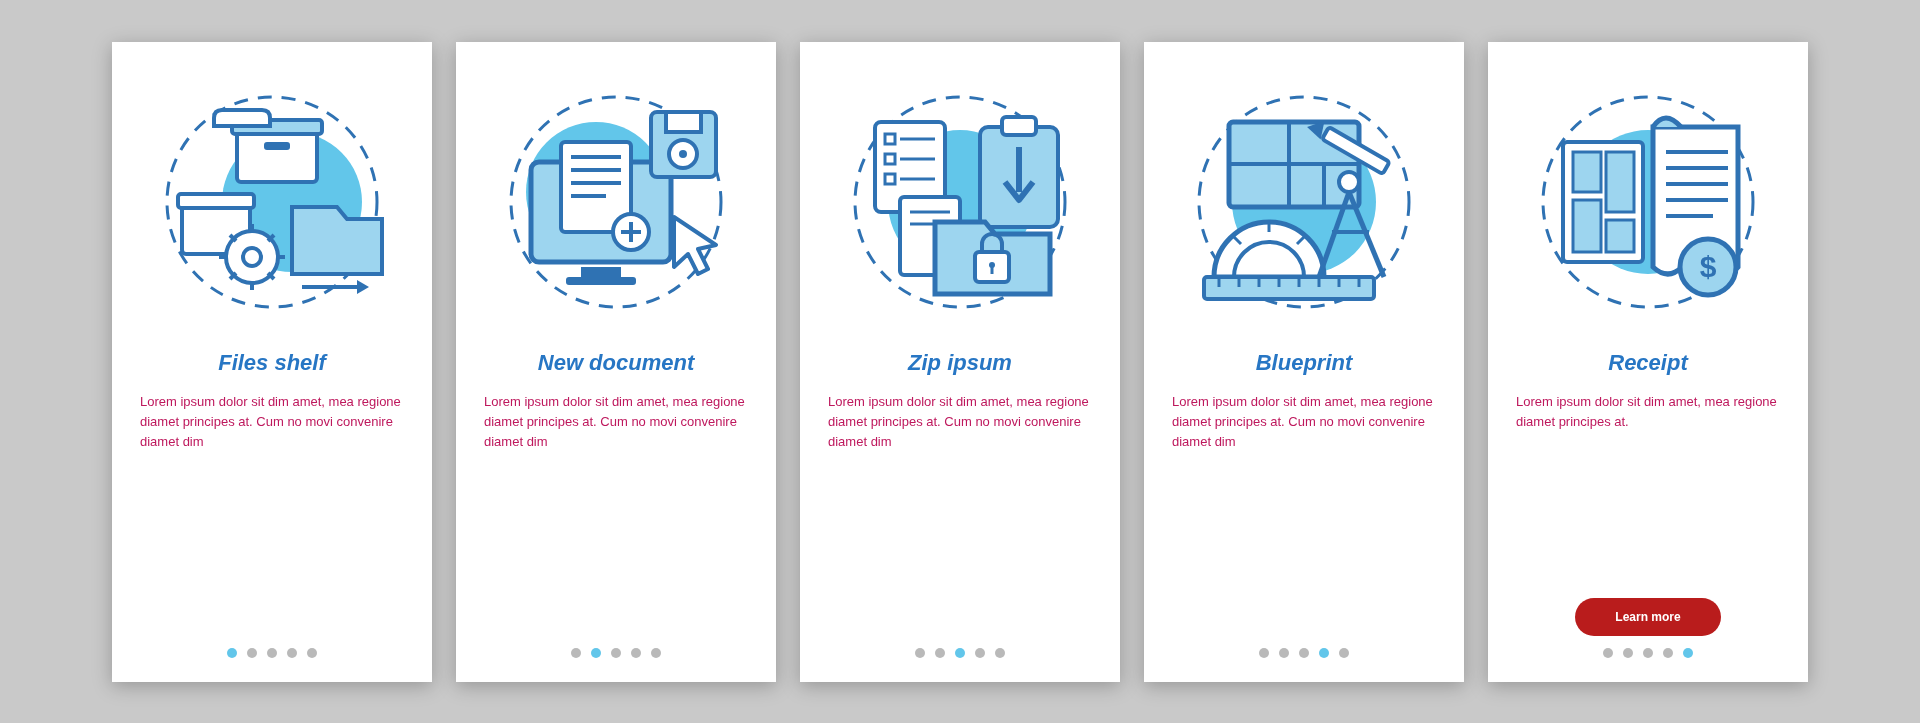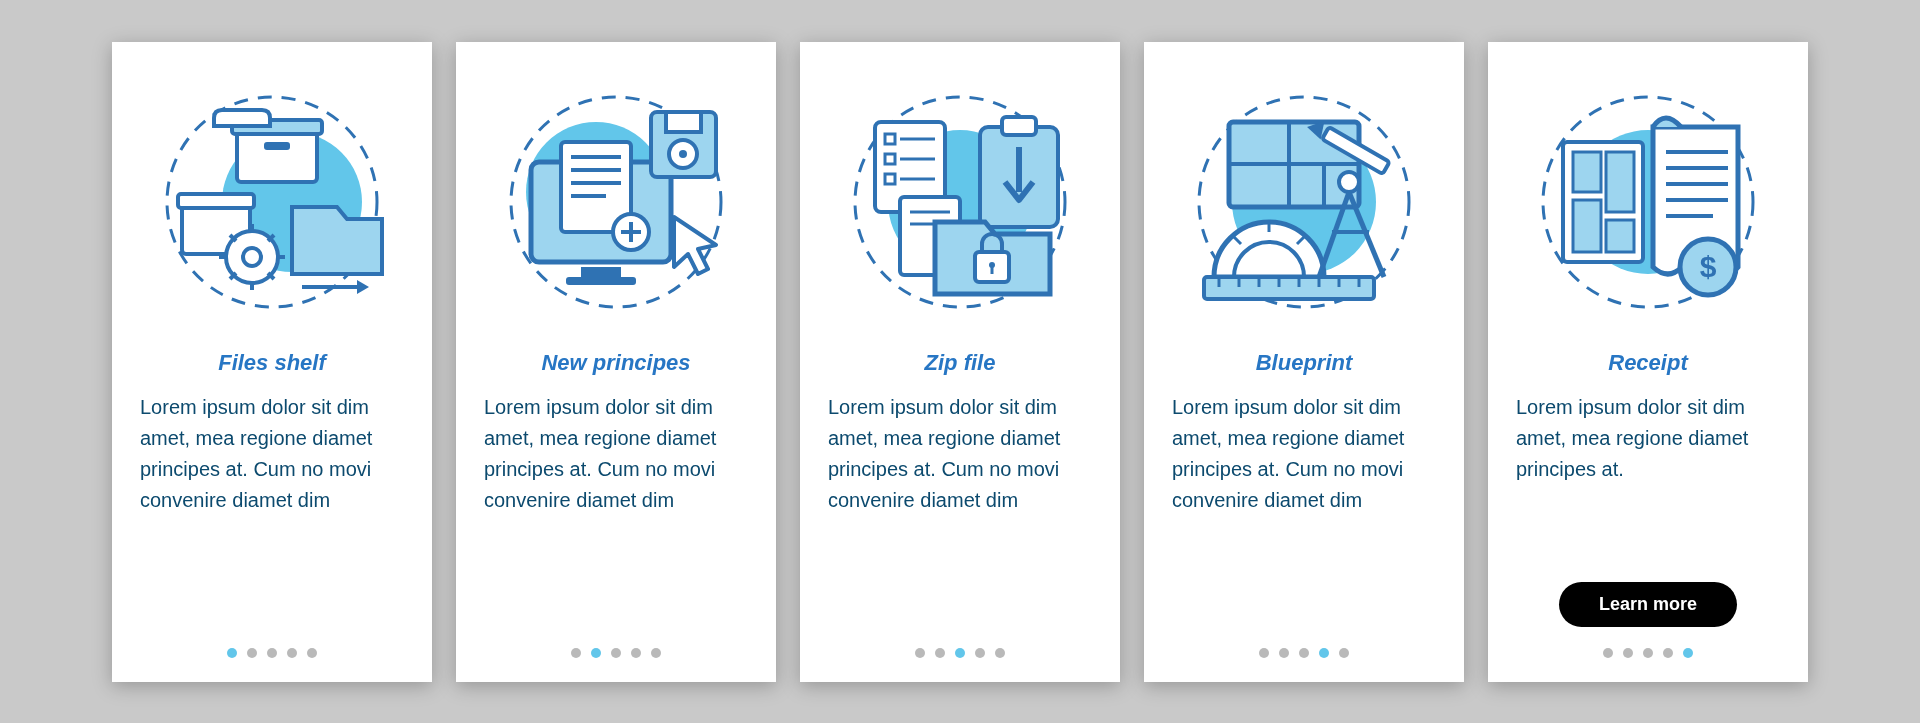--- a/index.html
+++ b/index.html
@@ -35,37 +35,37 @@
   .illus-wrap svg { width: 100%; height: 100%; }
   .card-title {
     color: #2776c4;
     font-weight: 700;
     font-size: 22px;
     margin-bottom: 16px;
     text-align: center;
     font-style: italic;
   }
   .card-body {
-    color: #0c4a6e;
-    font-size: 20px;
+    color: #be185d;
+    font-size: 13px;
     line-height: 1.55;
     text-align: left;
     flex: 1;
     width: 100%;
   }
   .cta {
-    background: #000000;
+    background: #b91c1c;
     color: #fff;
     border: none;
     border-radius: 28px;
     padding: 12px 40px;
-    font-size: 18px;
+    font-size: 12px;
     font-weight: 600;
     cursor: pointer;
-    margin-bottom: 21px;
+    margin-bottom: 12px;
   }
   .dots {
     display: flex;
     gap: 10px;
     justify-content: center;
     margin-top: auto;
   }
   .dot {
     width: 10px;
     height: 10px;
@@ -144,21 +144,21 @@
       <line x1="135" y1="160" x2="155" y2="160" stroke="#2f72b3" stroke-width="4"></line>
 
       <rect x="165" y="40" width="65" height="65" rx="6" fill="#9dd5ef" stroke="#2f72b3" stroke-width="4"></rect>
       <rect x="180" y="40" width="35" height="20" fill="#fff" stroke="#2f72b3" stroke-width="4"></rect>
       <circle cx="197" cy="82" r="14" fill="#fff" stroke="#2f72b3" stroke-width="4"></circle>
       <circle cx="197" cy="82" r="4" fill="#2f72b3"></circle>
 
       <path d="M188 145 l42 28 -18 4 10 20 -10 5 -10 -20 -14 13 z" fill="#fff" stroke="#2f72b3" stroke-width="4" stroke-linejoin="round"></path>
     </svg>
   </div>
-  <div class="card-title">New principes</div>
+  <div class="card-title">New document</div>
   <div class="card-body">Lorem ipsum dolor sit dim amet, mea regione diamet principes at. Cum no movi convenire diamet dim</div>
   <div class="dots">
     <span class="dot"></span>
     <span class="dot active"></span>
     <span class="dot"></span>
     <span class="dot"></span>
     <span class="dot"></span>
   </div>
 </div>
 
@@ -187,21 +187,21 @@
       <line x1="80" y1="140" x2="120" y2="140" stroke="#2f72b3" stroke-width="3"></line>
       <line x1="80" y1="152" x2="120" y2="152" stroke="#2f72b3" stroke-width="3"></line>
 
       <path d="M105 150 h50 l10 12 h55 v60 h-115 z" fill="#9dd5ef" stroke="#2f72b3" stroke-width="5"></path>
       <rect x="145" y="180" width="34" height="30" rx="4" fill="#fff" stroke="#2f72b3" stroke-width="4"></rect>
       <path d="M152 180 v-8 a10 10 0 0 1 20 0 v8" fill="none" stroke="#2f72b3" stroke-width="4"></path>
       <circle cx="162" cy="193" r="3" fill="#2f72b3"></circle>
         <line x1="162" y1="195" x2="162" y2="202" stroke="#2f72b3" stroke-width="3"></line>
     </svg>
   </div>
-  <div class="card-title">Zip file</div>
+  <div class="card-title">Zip ipsum</div>
   <div class="card-body">Lorem ipsum dolor sit dim amet, mea regione diamet principes at. Cum no movi convenire diamet dim</div>
   <div class="dots">
     <span class="dot"></span>
     <span class="dot"></span>
     <span class="dot active"></span>
     <span class="dot"></span>
     <span class="dot"></span>
   </div>
 </div>
 

